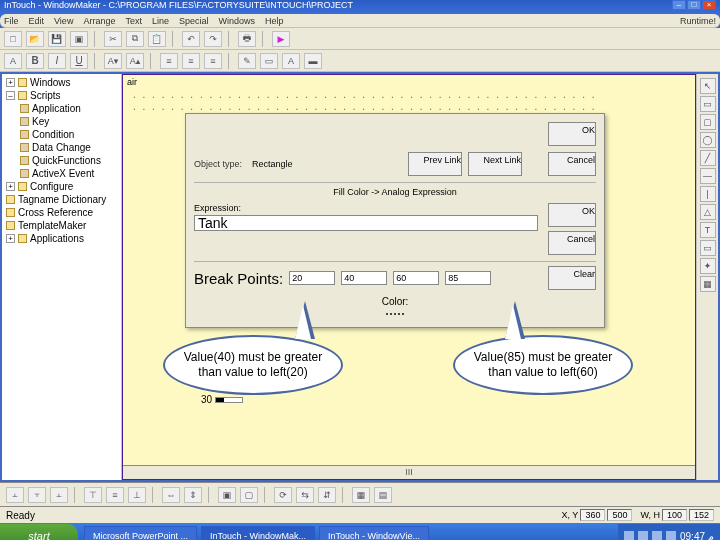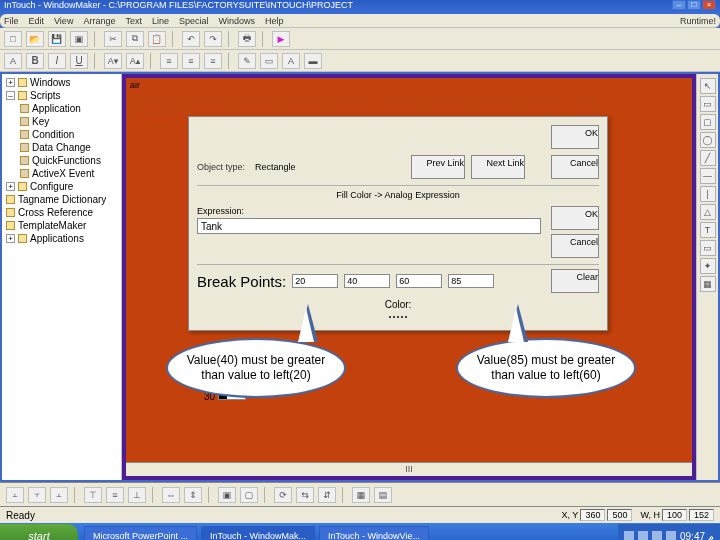--- a/index.html
+++ b/index.html
@@ -15,39 +15,39 @@
 .toolbar { height: 22px; background: #ece9d8; display: flex; align-items: center; padding: 0 4px; gap: 4px; border-bottom: 1px solid #c0c0c0; }
 .tbtn { width: 18px; height: 16px; border: 1px solid #c0c0c0; background: #f0f0f0; display: inline-flex; align-items: center; justify-content: center; font-size: 9px; color: #555; }
 .sep { width: 4px; height: 16px; border-left: 1px solid #b0b0b0; margin: 0 2px; }
 .workarea { display: flex; height: 410px; background: #fff; border: 2px solid #4169c5; }
 .treepane { width: 120px; background: #fff; border-right: 1px solid #c0c0c0; padding: 2px; overflow: hidden; }
 .treeitem { display: flex; align-items: center; gap: 3px; padding: 1px 2px; font-size: 9px; color: #000; white-space: nowrap; }
 .treeitem.sub { padding-left: 16px; }
 .tico { width: 9px; height: 9px; background: #f7e39a; border: 1px solid #b09030; }
 .tico.s { background: #e0d0b0; }
 .expander { width: 9px; height: 9px; border: 1px solid #999; text-align: center; line-height: 7px; font-size: 8px; }
-.canvas { flex: 1; position: relative; background: #c2410c; border: 4px solid #4c1d95; }
+.canvas { flex: 1; position: relative; background: #fef9c3; border: 1px solid #4c1d95; }
 .canvas .titlelbl { position: absolute; top: 2px; left: 4px; color: #000; font-size: 9px; }
 .dotrow { position: absolute; left: 10px; right: 10px; height: 8px; }
 .dotrow::after { content: ". . . . . . . . . . . . . . . . . . . . . . . . . . . . . . . . . . . . . . . . . . . . . . . . ."; color: #666; letter-spacing: 2px; }
 .dotrow.r1 { top: 14px; } .dotrow.r2 { top: 26px; }
 .dialog { position: absolute; top: 38px; left: 62px; width: 420px; background: #ece9d8; border: 1px solid #888; box-shadow: 2px 2px 4px rgba(0,0,0,0.3); }
 .dlgbody { padding: 8px; }
 .row1 { display: flex; justify-content: flex-end; margin-bottom: 6px; }
 .row2 { display: flex; align-items: center; gap: 6px; margin-bottom: 6px; }
 .row2 .lab { font-size: 9px; color: #333; }
 .row2 .val { font-size: 9px; padding: 0 4px; }
 .row2 .btns { display: flex; gap: 6px; margin-left: auto; }
 .btn { min-width: 54px; height: 24px; background: #f0f0f0; border: 1px solid #888; font-size: 9px; text-align: right; line-height: 14px; }
 .btn.sm { min-width: 48px; }
 .centerlbl { text-align: center; font-size: 9px; margin-bottom: 6px; }
 .exprrow { display: flex; gap: 10px; align-items: flex-start; margin-bottom: 6px; }
 .exprleft { flex: 1; }
 .exprleft .lab { font-size: 9px; margin-bottom: 2px; }
-.exprleft input { width: 100%; height: 16px; border: 1px solid #888; background: #fff; padding: 4px 3px; font-size: 10px; }
+.exprleft input { width: 100%; height: 16px; border: 1px solid #888; background: #fff; padding: 4px 3px; font-size: 14px; }
 .exprright { display: flex; flex-direction: column; gap: 4px; }
 .bprow { display: flex; align-items: center; gap: 6px; margin-bottom: 6px; }
 .bpinput { width: 46px; height: 14px; border: 1px solid #888; background: #fff; font-size: 9px; padding: 0 2px; text-align: left; }
 .bprow .lab { font-size: 15px; }
 .colorbar { height: 14px; display: flex; gap: 2px; margin-bottom: 4px; }
 .colorbar .seg { flex: 1; background: #000; border: 1px solid #444; }
 .bubble { position: absolute; width: 180px; height: 60px; background: #fff; border: 2px solid #4a67a0; border-radius: 50%; display: flex; align-items: center; justify-content: center; text-align: center; padding: 4px 14px; }
 .bubble .tx { font-size: 12px; font-family: Arial; color: #000; line-height: 15px; }
 .bubble::before { content: ""; position: absolute; top: -36px; width: 0; height: 0; border-left: 10px solid transparent; border-right: 10px solid transparent; border-bottom: 38px solid #4a67a0; }
 .bubble::after { content: ""; position: absolute; top: -32px; width: 0; height: 0; border-left: 8px solid transparent; border-right: 8px solid transparent; border-bottom: 34px solid #fff; }

